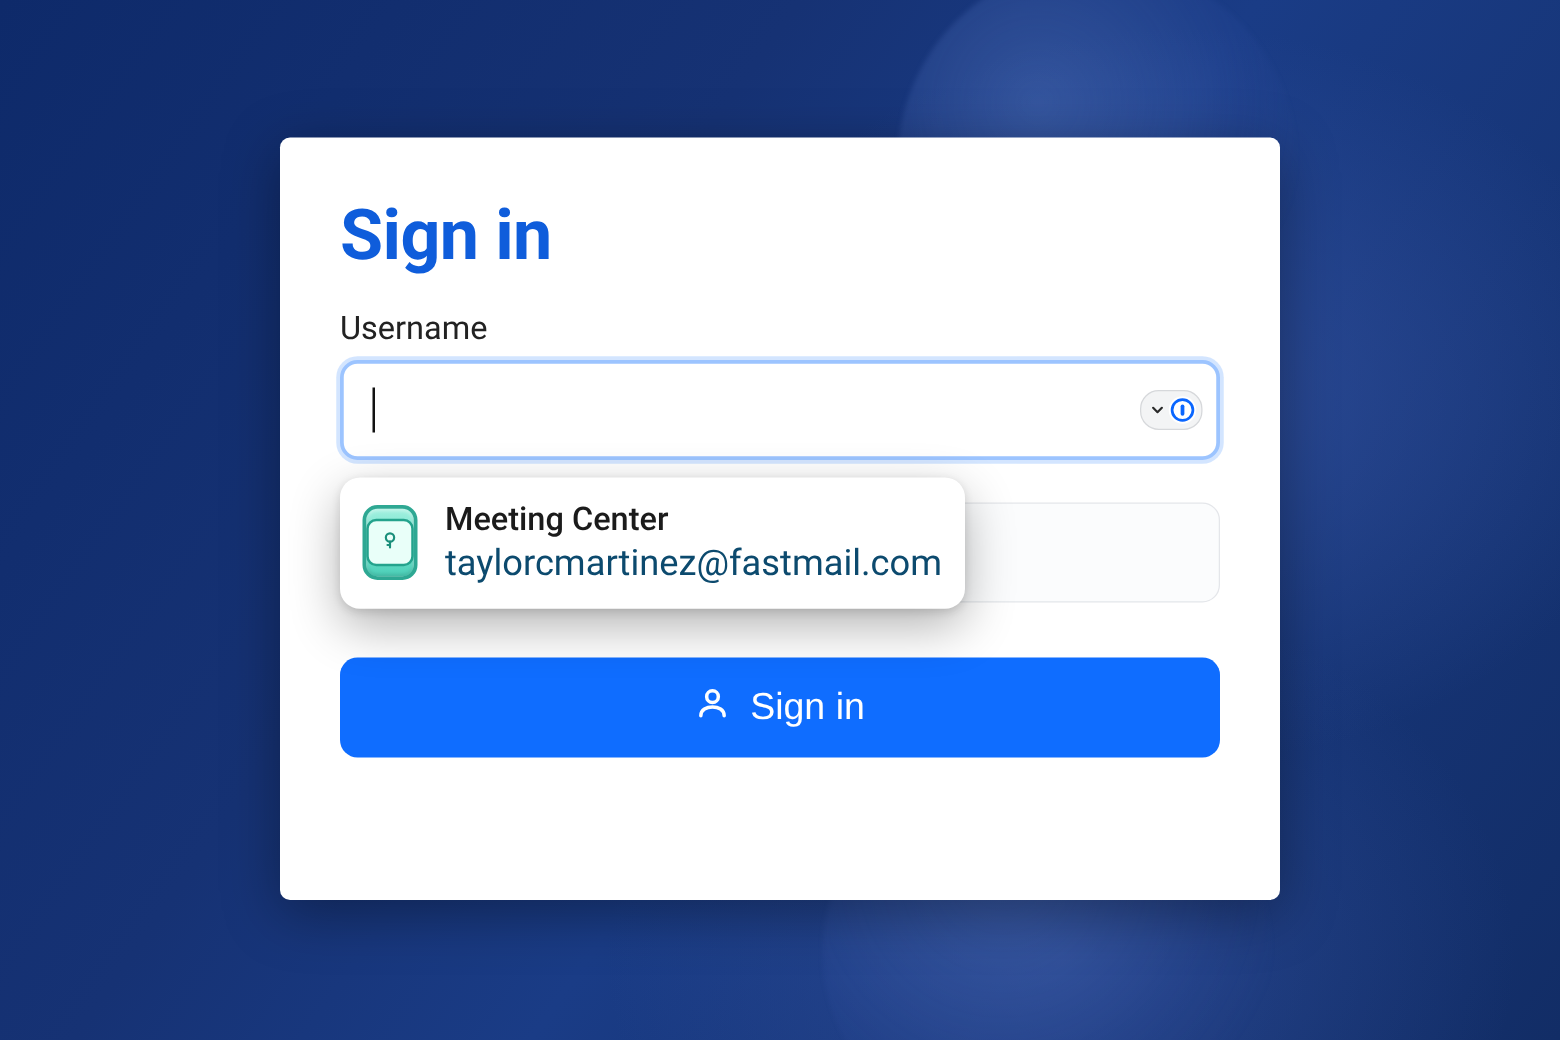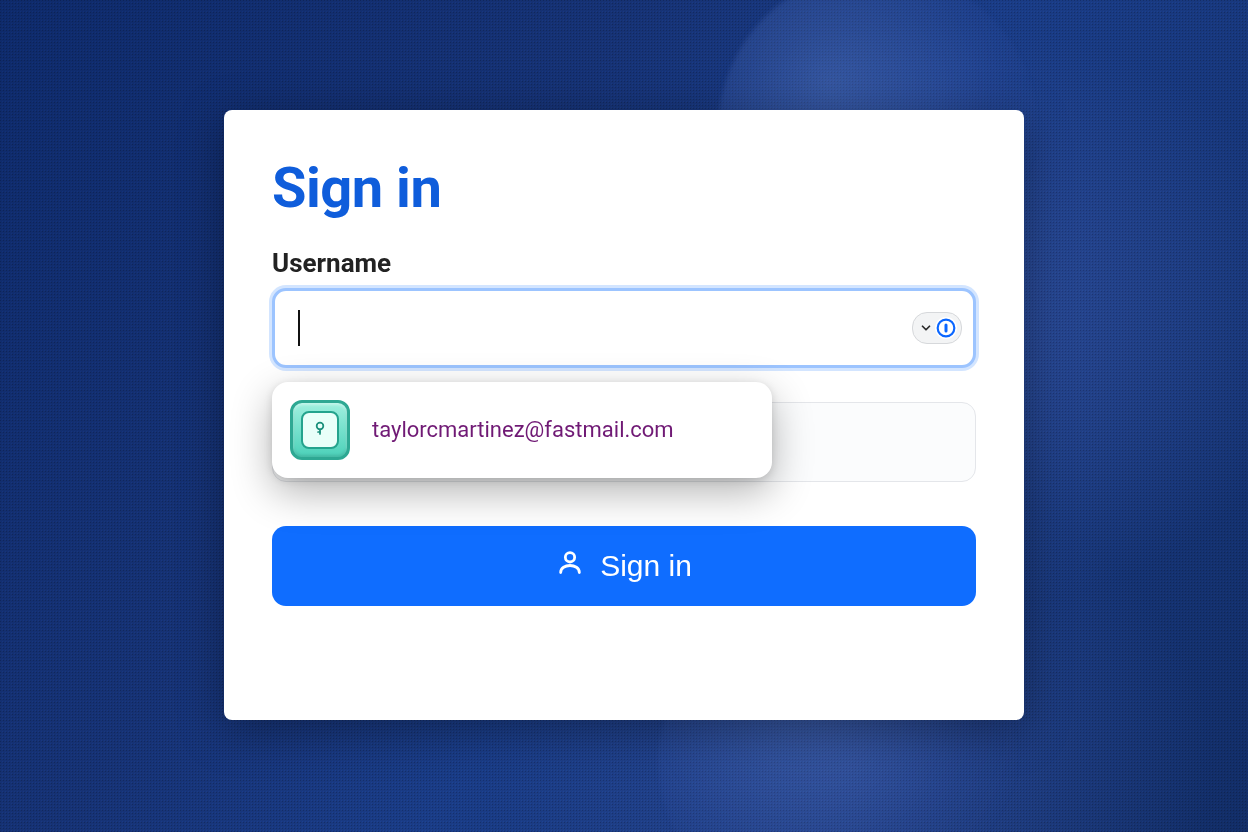--- a/index.html
+++ b/index.html
@@ -75,21 +75,21 @@
     line-height: 1.1;
     letter-spacing: -0.5px;
   }
 
   .field-block {
     margin-top: 28px;
   }
   .label {
     font-size: 26px;
     color: #222;
-    font-weight: 700;
+    font-weight: 400;
     margin-bottom: 10px;
   }
 
   
   .username-wrapper {
     position: relative;
   }
   .input-base {
     width: 100%;
     height: 80px;
@@ -202,22 +202,22 @@
     border: 2px solid #24a38d;
     display: flex; align-items: center; justify-content: center;
   }
   .suggestion .text-col { display: flex; flex-direction: column; line-height: 1.25; }
   .suggestion .title-line {
     font-size: 26px;
     font-weight: 500;
     color: #1b1b1b;
   }
   .suggestion .sub-line {
-    font-size: 22px;
-    color: #701a75;
+    font-size: 29px;
+    color: #0c4a6e;
   }
 </style>
 </head>
 <body>
 
 <div class="bg">
   <div class="blob1"></div>
   <div class="blob2"></div>
 </div>
 
@@ -267,15 +267,16 @@
       <span>
         <svg width="16" height="18" viewBox="0 0 24 24" fill="none" stroke="#1a8f7b" stroke-width="2.6" stroke-linecap="round" stroke-linejoin="round">
           <circle cx="12" cy="9" r="5"></circle>
           <line x1="12" y1="14" x2="12" y2="21"></line>
           <line x1="9" y1="18" x2="12" y2="18"></line>
         </svg>
       </span>
     </div>
   </div>
   <div class="text-col">
+    <div class="title-line">Meeting Center</div>
     <div class="sub-line">taylorcmartinez@fastmail.com</div>
   </div>
 </div>
 
 </body></html>

